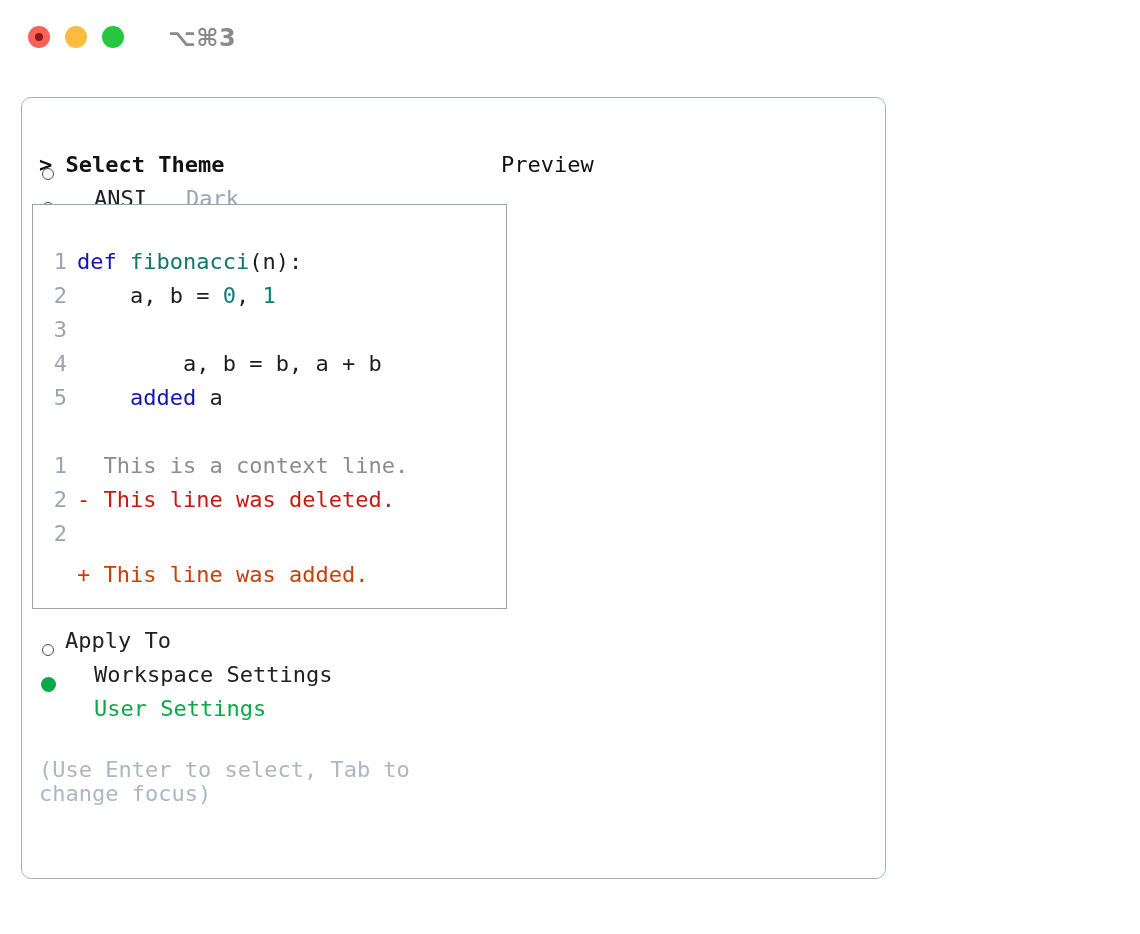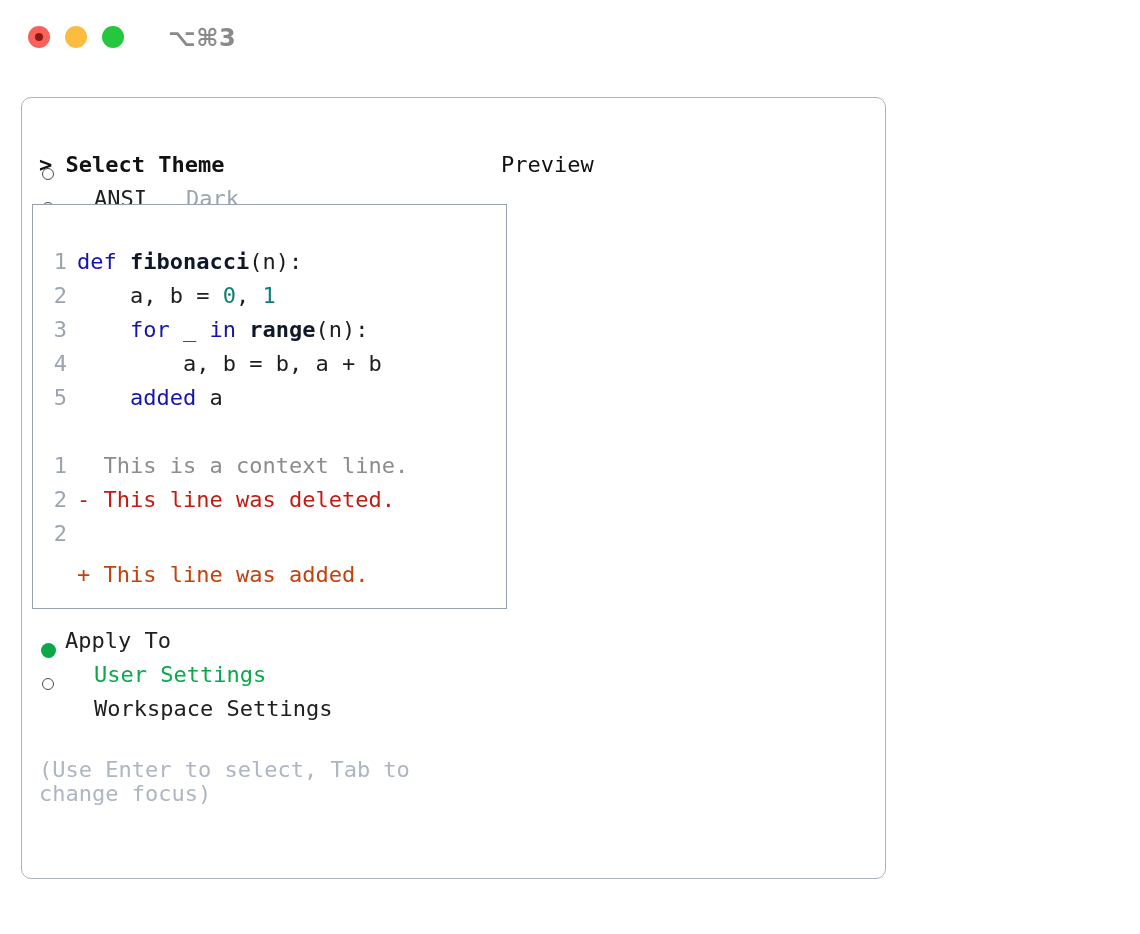--- a/index.html
+++ b/index.html
@@ -196,21 +196,21 @@
   .ln {
     width: 44px;
     flex: 0 0 44px;
     text-align: right;
     color: #9aa5b1;
     padding-right: 10px;
     box-sizing: border-box;
   }
   .code-text { color: #1d1d1d; }
   .tok-kw   { color: #1414b0; }
-  .tok-fn   { color: #0f172a; font-weight: bold; }
+  .tok-fn   { color: #0f766e; }
   .tok-num  { color: #0f8079; }
   .tok-pl   { color: #1d1d1d; }
   .gap-line { height: 34px; }
   .d-ctx { color: #8c8c8c; }
   .d-del { color: #c41a12; }
   .d-add { color: #c2410c; margin-top: 41px; }
 </style>
 </head>
 <body>
 
@@ -243,36 +243,36 @@
           <div class="opt-row"><span class="marker off"></span><span class="opt-name">GitHub Light</span><span class="opt-tag">Light</span></div>
           <div class="opt-row selected"><span class="marker on"></span><span class="opt-name">Google Code</span><span class="opt-tag">Light</span></div>
           <div class="opt-row"><span class="marker off"></span><span class="opt-name">XCode</span><span class="opt-tag">Light</span></div>
         </div>
 
       <div class="spacer-sm"></div>
 
       <div class="apply-head">Apply To</div>
 
       <div id="apply-list">
+          <div class="opt-row"><span class="marker off"></span><span class="opt-name">Workspace Settings</span></div>
           <div class="opt-row selected"><span class="marker on"></span><span class="opt-name">User Settings</span></div>
-          <div class="opt-row"><span class="marker off"></span><span class="opt-name">Workspace Settings</span></div>
         </div>
 
       <div class="hint">(Use Enter to select, Tab to change focus)</div>
     </div>
 
     <div class="right-col">
       <div class="preview-title">Preview</div>
     </div>
 
     <div class="code-box">
       <div id="code-lines">
           <div class="code-line"><span class="ln">1</span><span class="code-text"><span class="tok-kw">def </span><span class="tok-fn">fibonacci</span><span class="tok-pl">(n):</span></span></div>
           <div class="code-line"><span class="ln">2</span><span class="code-text"><span class="tok-pl">    a, b = </span><span class="tok-num">0</span><span class="tok-pl">, </span><span class="tok-num">1</span></span></div>
-          <div class="code-line"><span class="ln">3</span><span class="code-text"><span class="tok-pl">    </span><span class="tok-kw">for</span><span class="tok-pl"> _ </span><span class="tok-kw">in</span><span class="tok-pl"> </span><span class="tok-fn">range</span><span class="tok-pl">(n):</span></span></div>
+          <div class="code-line"><span class="ln">3</span></div>
           <div class="code-line"><span class="ln">4</span><span class="code-text"><span class="tok-pl">        a, b = b, a + b</span></span></div>
           <div class="code-line"><span class="ln">5</span><span class="code-text"><span class="tok-pl">    </span><span class="tok-kw">added</span><span class="tok-pl"> a</span></span></div>
         </div>
       <div class="gap-line"></div>
       <div id="diff-lines">
           <div class="code-line"><span class="ln">1</span><span class="d-ctx">  This is a context line.</span></div>
           <div class="code-line"><span class="ln">2</span><span class="d-del">- This line was deleted.</span></div>
           <div class="code-line"><span class="ln">2</span><span class="d-add">+ This line was added.</span></div>
         </div>
     </div>

